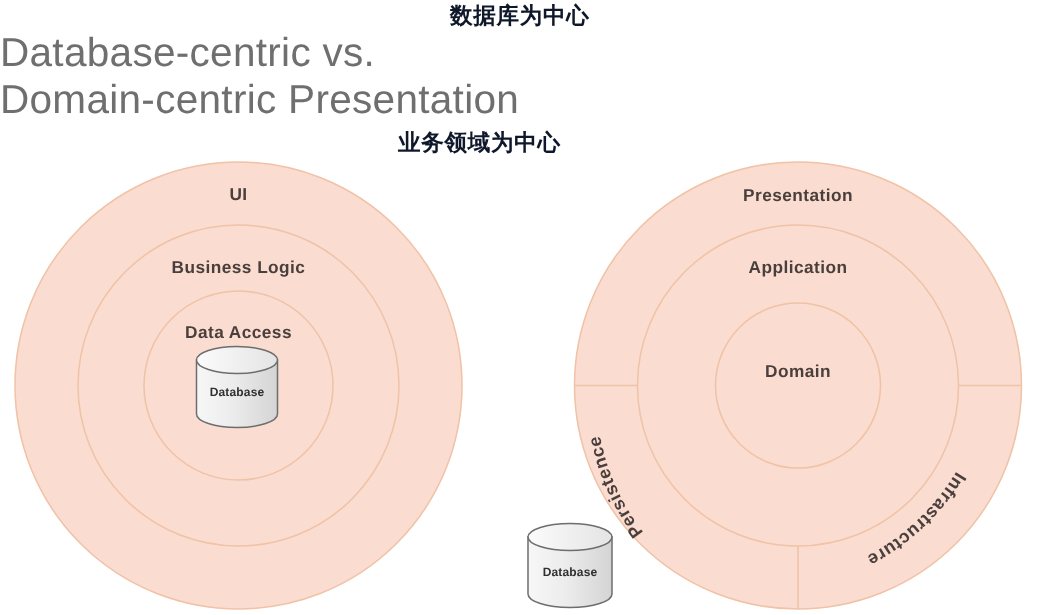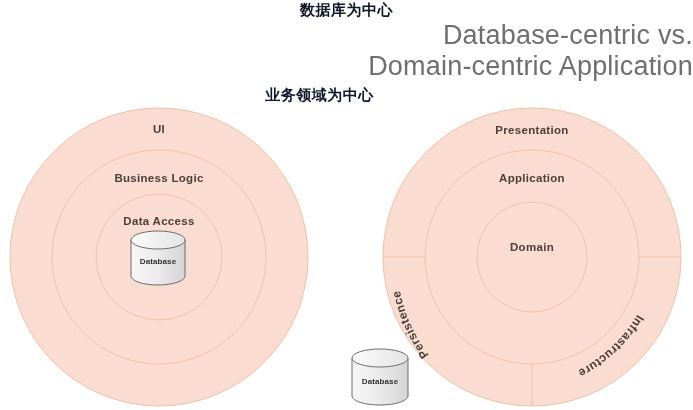--- a/index.html
+++ b/index.html
@@ -52,21 +52,21 @@
     left: 0;
     top: 86px;
     width: 639px;
     text-align: center;
   }
   .main-title {
     position: absolute;
     left: 0;
     top: 20px;
     width: 693px;
-    text-align: right;
+    text-align: left;
     font-family: "Liberation Sans", "DejaVu Sans", sans-serif;
     font-size: 27px;
     font-weight: 300;
     color: #6f6f6f;
     line-height: 31px;
     letter-spacing: 0.2px;
   }
   .main-title .line { display: block; }
 
   
@@ -102,21 +102,21 @@
 </style>
 </head>
 <body>
 
 <div id="stage">
 
   <div class="title-block">
     <div class="cn-top cn-label">数据库为中心</div>
     <div class="main-title">
       <span class="line">Database-centric vs.</span>
-      <span class="line">Domain-centric Application</span>
+      <span class="line">Domain-centric Presentation</span>
     </div>
     <div class="cn-bottom cn-label">业务领域为中心</div>
   </div>
 
   <svg id="diagram" viewBox="0 0 693 410" xmlns="http://www.w3.org/2000/svg">
     <defs>
       <linearGradient id="cylGrad" x1="0" y1="0" x2="1" y2="0">
         <stop offset="0%" stop-color="#f7f7f7"></stop>
         <stop offset="45%" stop-color="#ececec"></stop>
         <stop offset="100%" stop-color="#d4d4d4"></stop>

